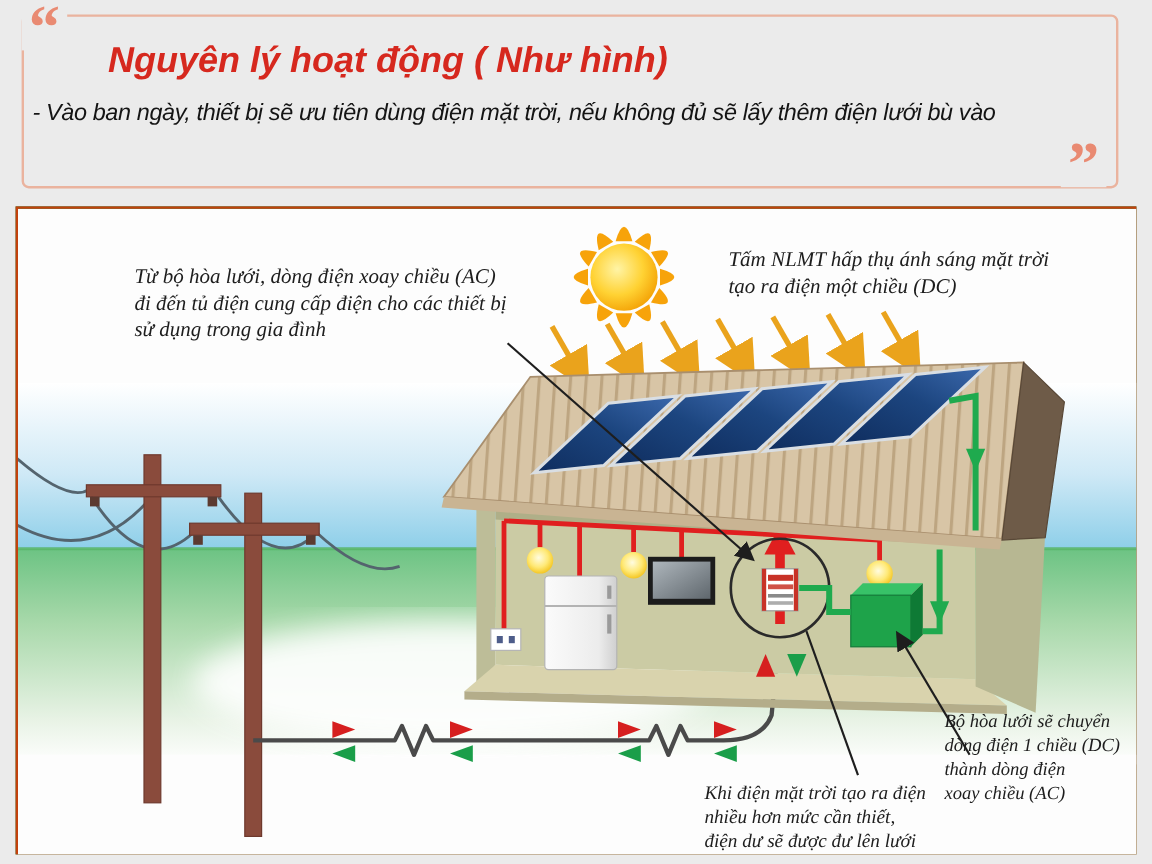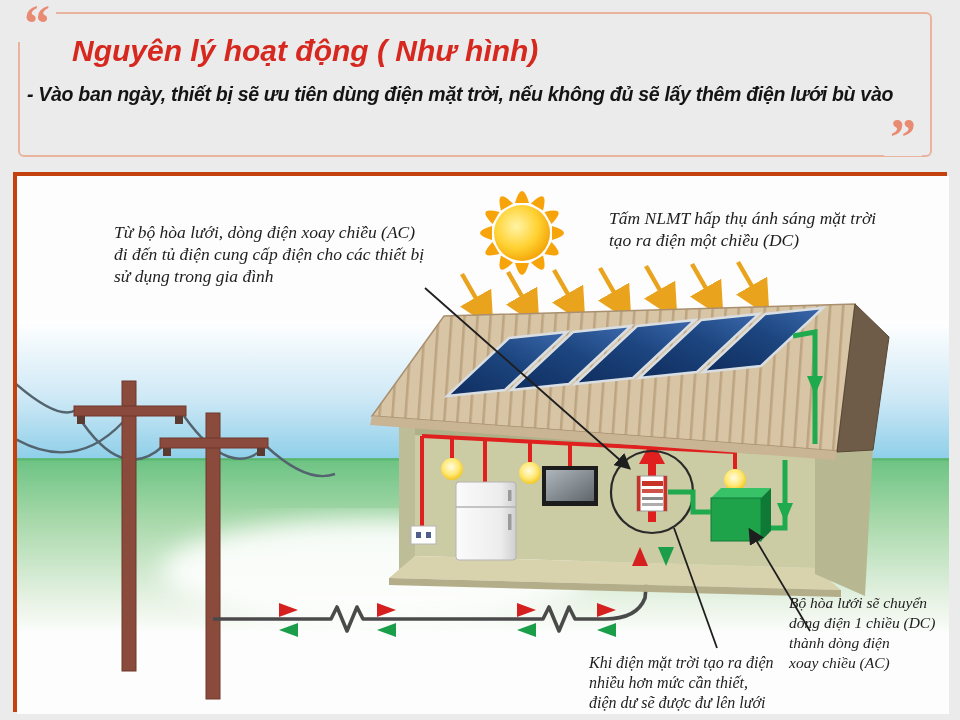--- a/index.html
+++ b/index.html
@@ -6,29 +6,29 @@
   body{width:960px;height:720px;overflow:hidden;background:#ebebeb;
        font-family:"Liberation Sans",sans-serif;}
   .page{position:relative;width:960px;height:720px;background:#ebebeb;}
   
   .header-frame{position:absolute;left:18px;top:12px;width:910px;height:141px;
        border:2px solid #eab39e;border-radius:6px;}
   .quote{position:absolute;color:#e98a72;font-family:"Liberation Serif",serif;
        font-weight:bold;font-size:52px;line-height:36px;background:#ebebeb;padding:0 6px;}
   .quote-open{left:18px;top:6px;}
   .quote-close{left:884px;top:120px;}
-  .page-title{position:absolute;left:72px;top:34px;font-size:30px;font-weight:bold;
+  .page-title{position:absolute;left:90px;top:34px;font-size:30px;font-weight:bold;
        font-style:italic;color:#d6281e;white-space:nowrap;}
-  .bullet{position:absolute;left:27px;font-size:19.5px;font-weight:bold;font-style:italic;
+  .bullet{position:absolute;left:27px;font-size:19.5px;font-weight:normal;font-style:italic;
        color:#141414;white-space:nowrap;letter-spacing:-0.3px;}
   .bullet-1{top:83px;}
   .bullet-2{top:109px;}
   
   .diagram-panel{position:absolute;left:13px;top:172px;width:934px;height:540px;
-       background:#15803d;border:4px solid #c2410c;box-sizing:border-box;}
+       background:#15803d;border:2px solid #c2410c;box-sizing:border-box;}
   .ann{font:italic 17.5px "Liberation Serif",serif;fill:#1d1d1d;}
   .ann-sm{font:italic 16px "Liberation Serif",serif;fill:#1d1d1d;}
   .ann-xs{font:italic 15.5px "Liberation Serif",serif;fill:#1d1d1d;}
 </style>
 </head>
 <body>
 
 <div class="page">
 
   <div class="header-frame"></div>

